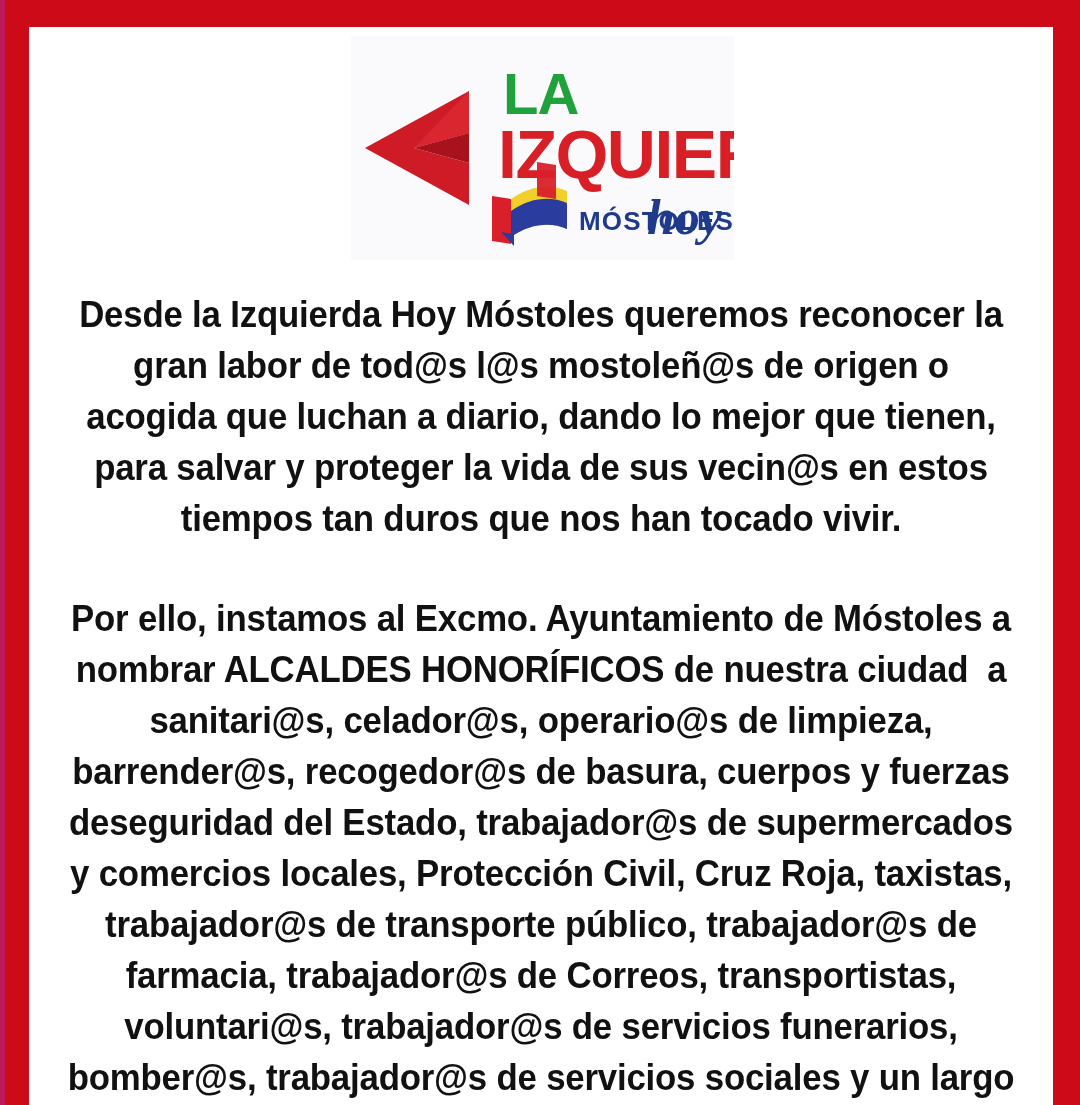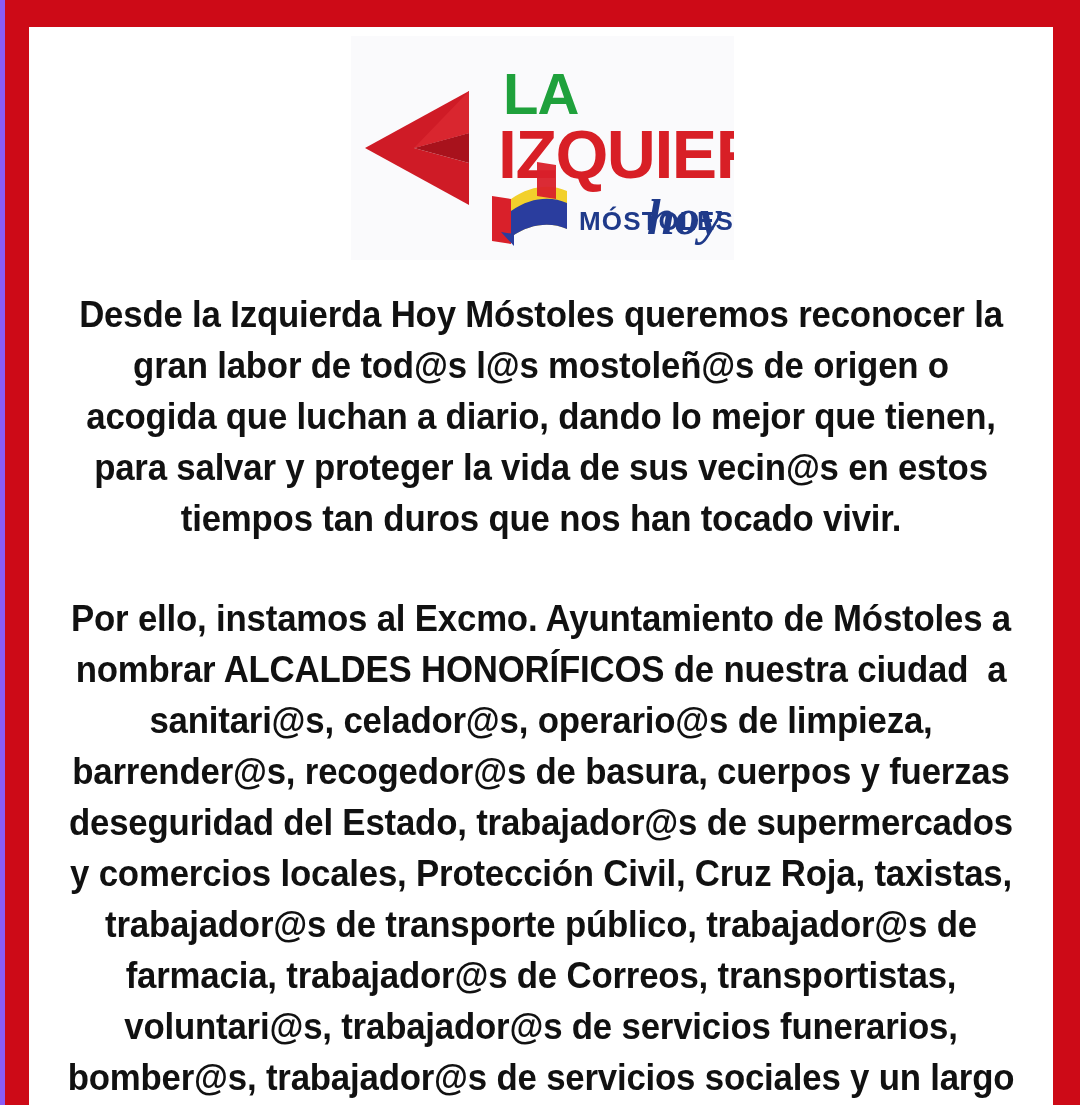--- a/index.html
+++ b/index.html
@@ -13,21 +13,21 @@
     height: 1105px;
     overflow: hidden;
     font-family: "Liberation Sans", "DejaVu Sans", sans-serif;
   }
 
   
   #poster {
     position: relative;
     width: 968px;
     height: 1105px;
-    background: #8b5cf6;
+    background: #be185d;
     box-sizing: border-box;
   }
   .frame-bar {
     position: absolute;
     background: #cd0a17;
   }
   .frame-top {
     left: 5px;
     top: 0;
     width: 1075px;

